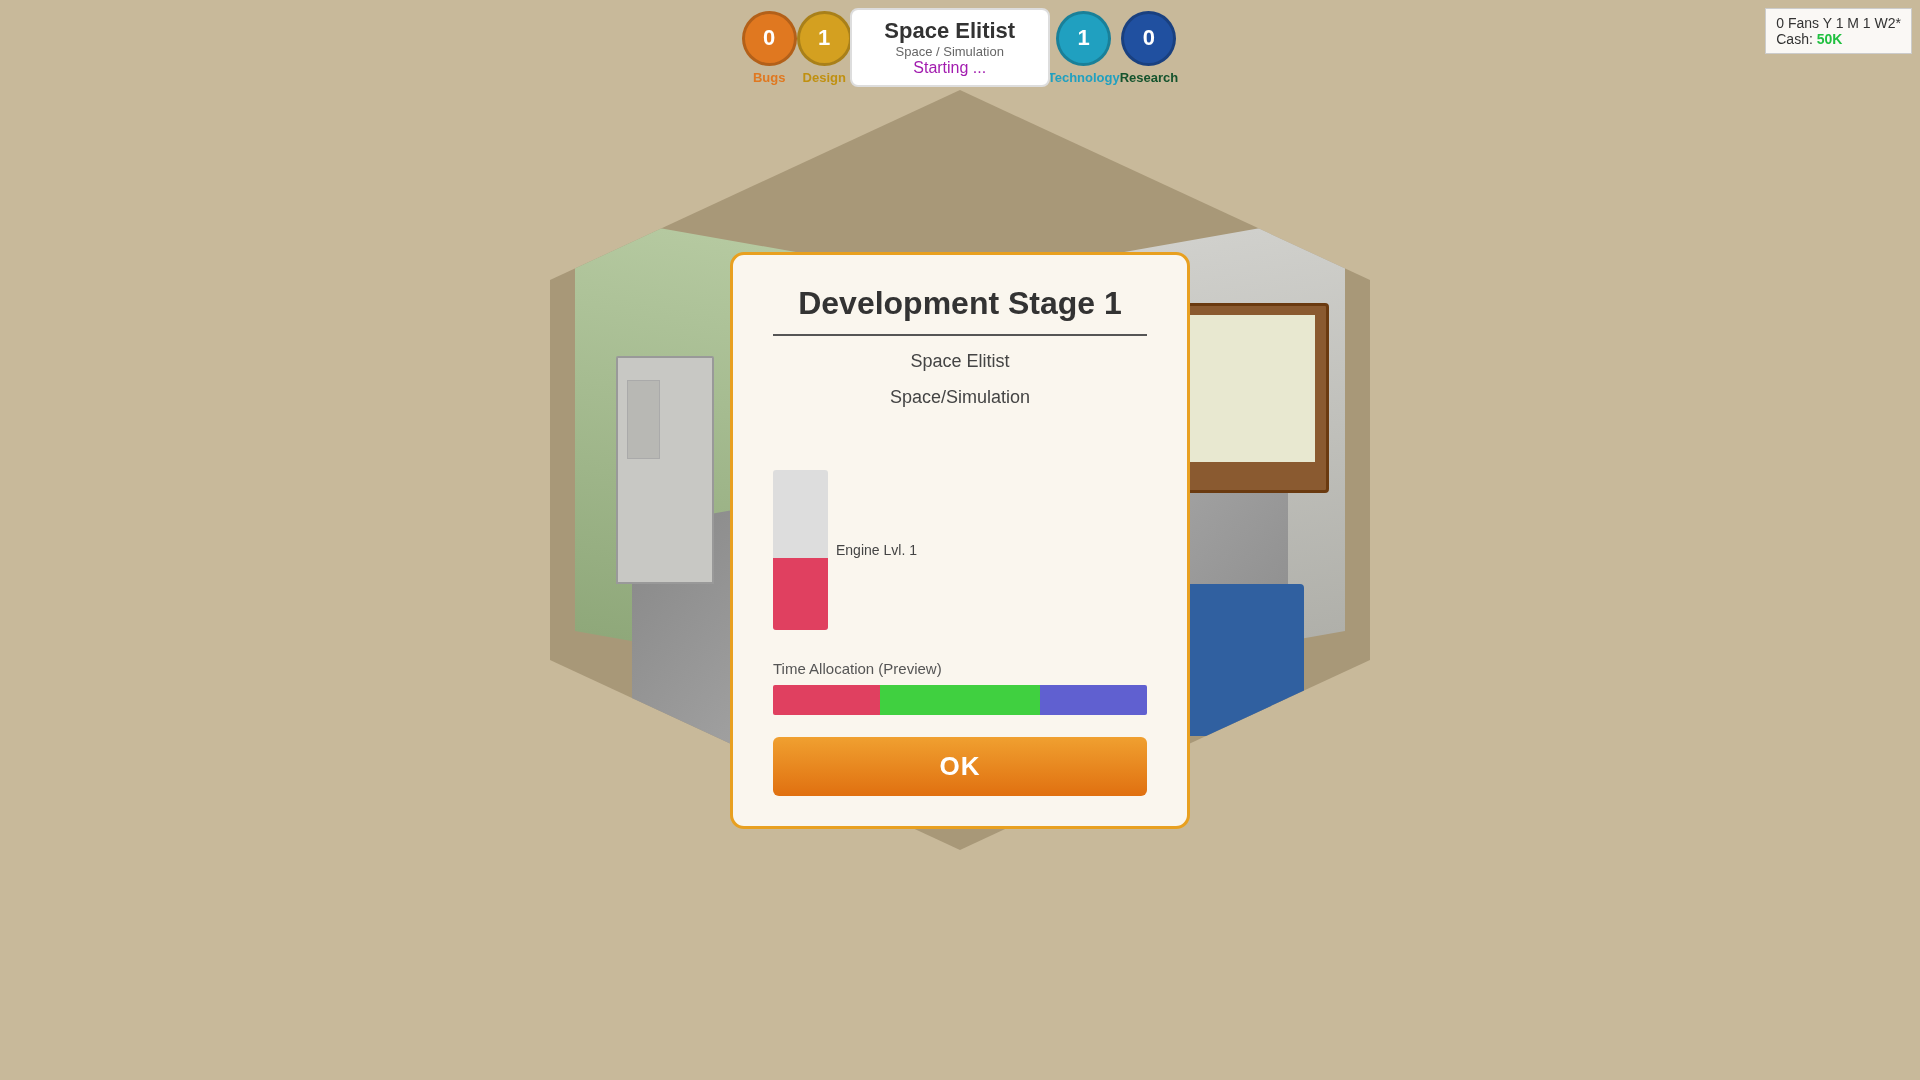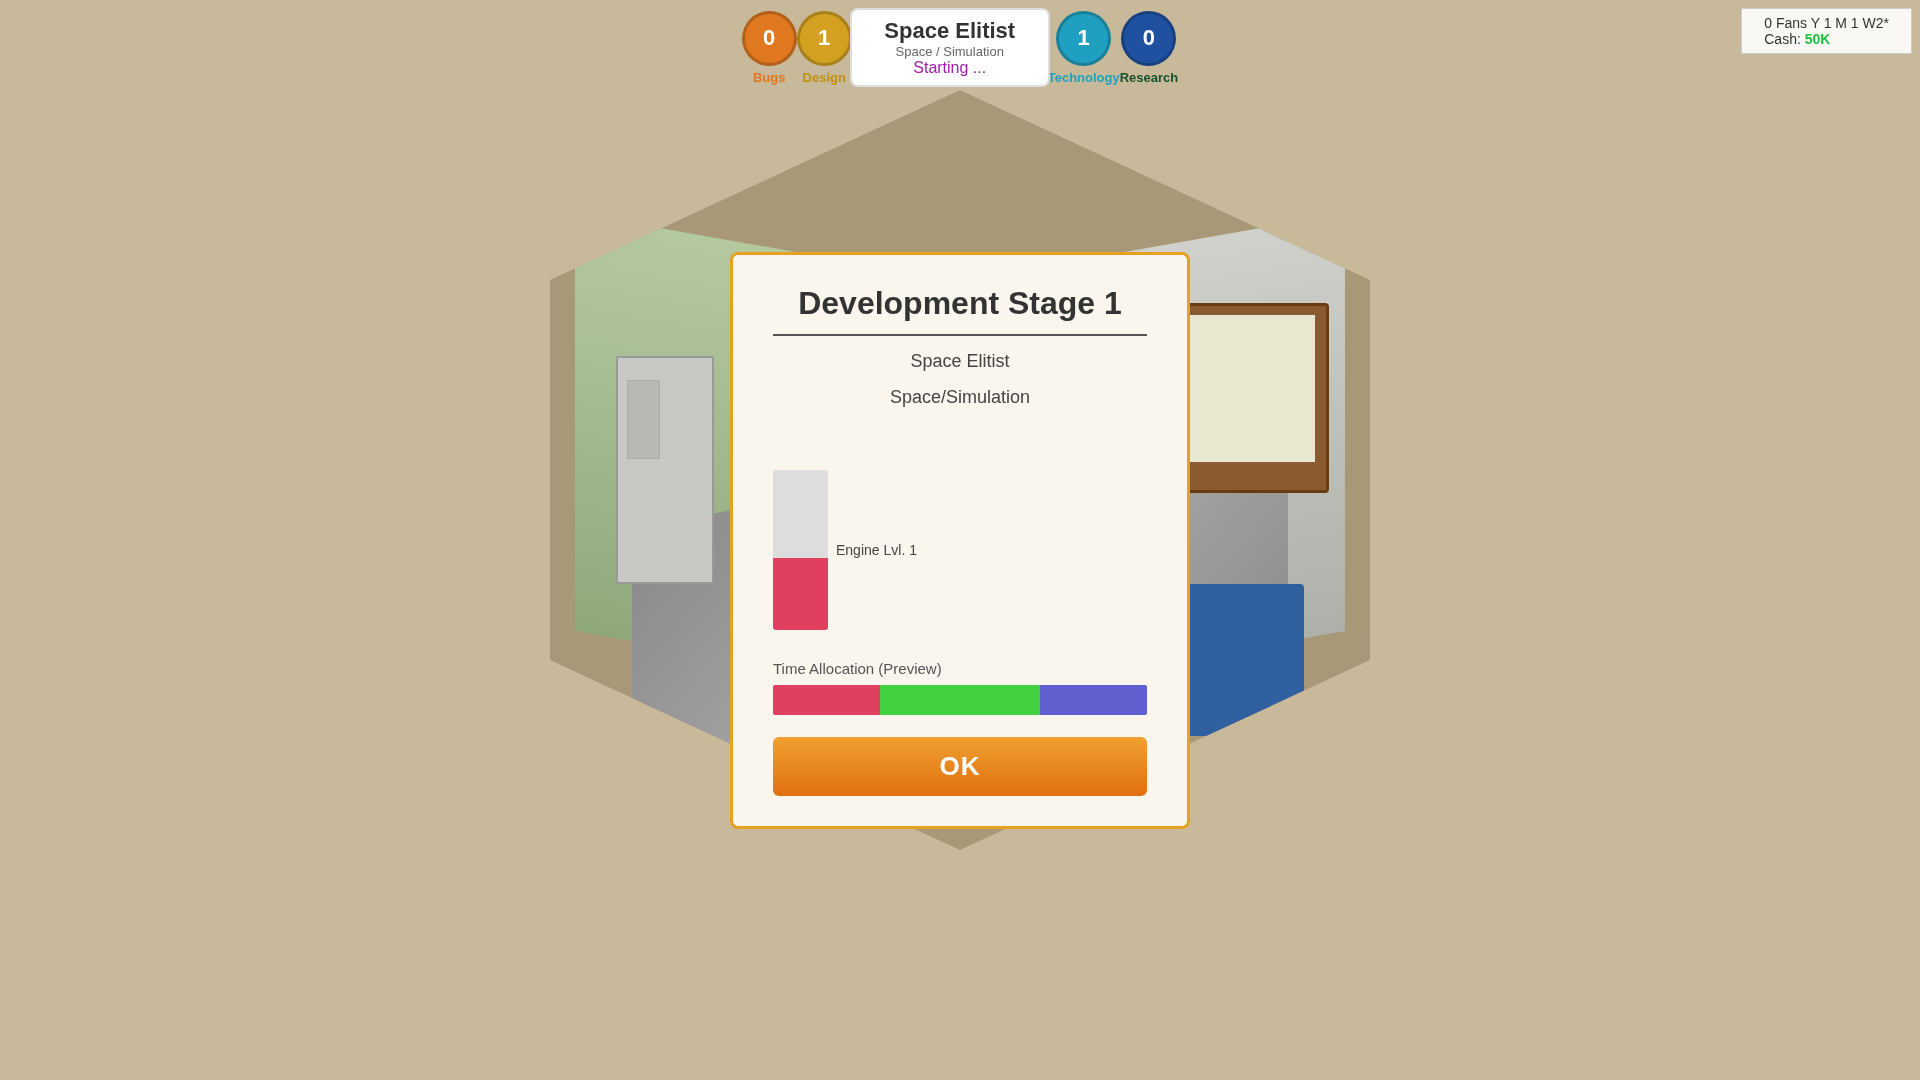--- a/index.html
+++ b/index.html
@@ -220,21 +220,21 @@
       color: #a21caf;
     }
 
     
     .stats-box {
       position: absolute;
       top: 8px;
       right: 8px;
       background: rgba(255,255,255,0.9);
       border: 1px solid #ccc;
-      padding: 6px 22px;
+      padding: 6px 10px;
       font-size: 14px;
       color: #333;
       z-index: 10;
     }
 
     .stats-cash {
       color: #20c040;
       font-weight: bold;
     }
 
@@ -244,21 +244,21 @@
       inset: 0;
       display: flex;
       align-items: center;
       justify-content: center;
       z-index: 100;
     }
 
     .modal {
       background: #faf6ee;
       border: 3px solid #e8a020;
-      border-radius: 8px;
+      border-radius: 14px;
       padding: 30px 40px;
       width: 460px;
       min-height: 500px;
       display: flex;
       flex-direction: column;
       align-items: center;
       gap: 12px;
     }
 
     .modal-title {

